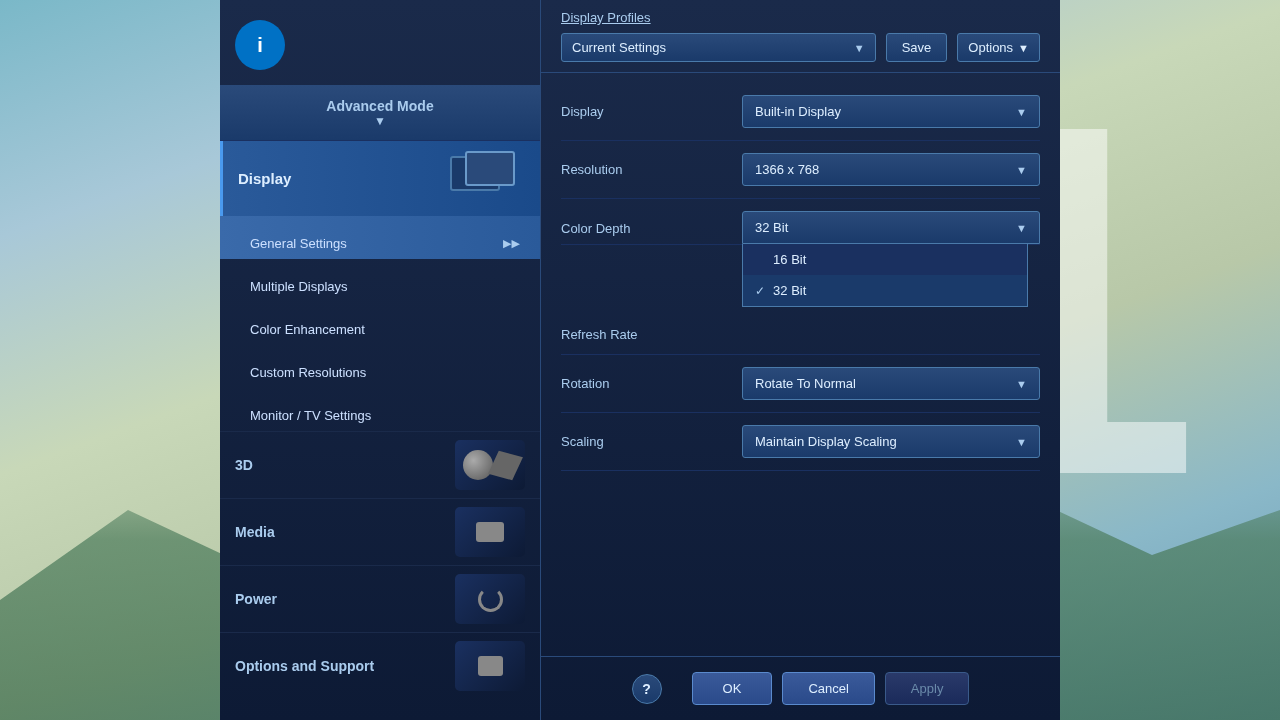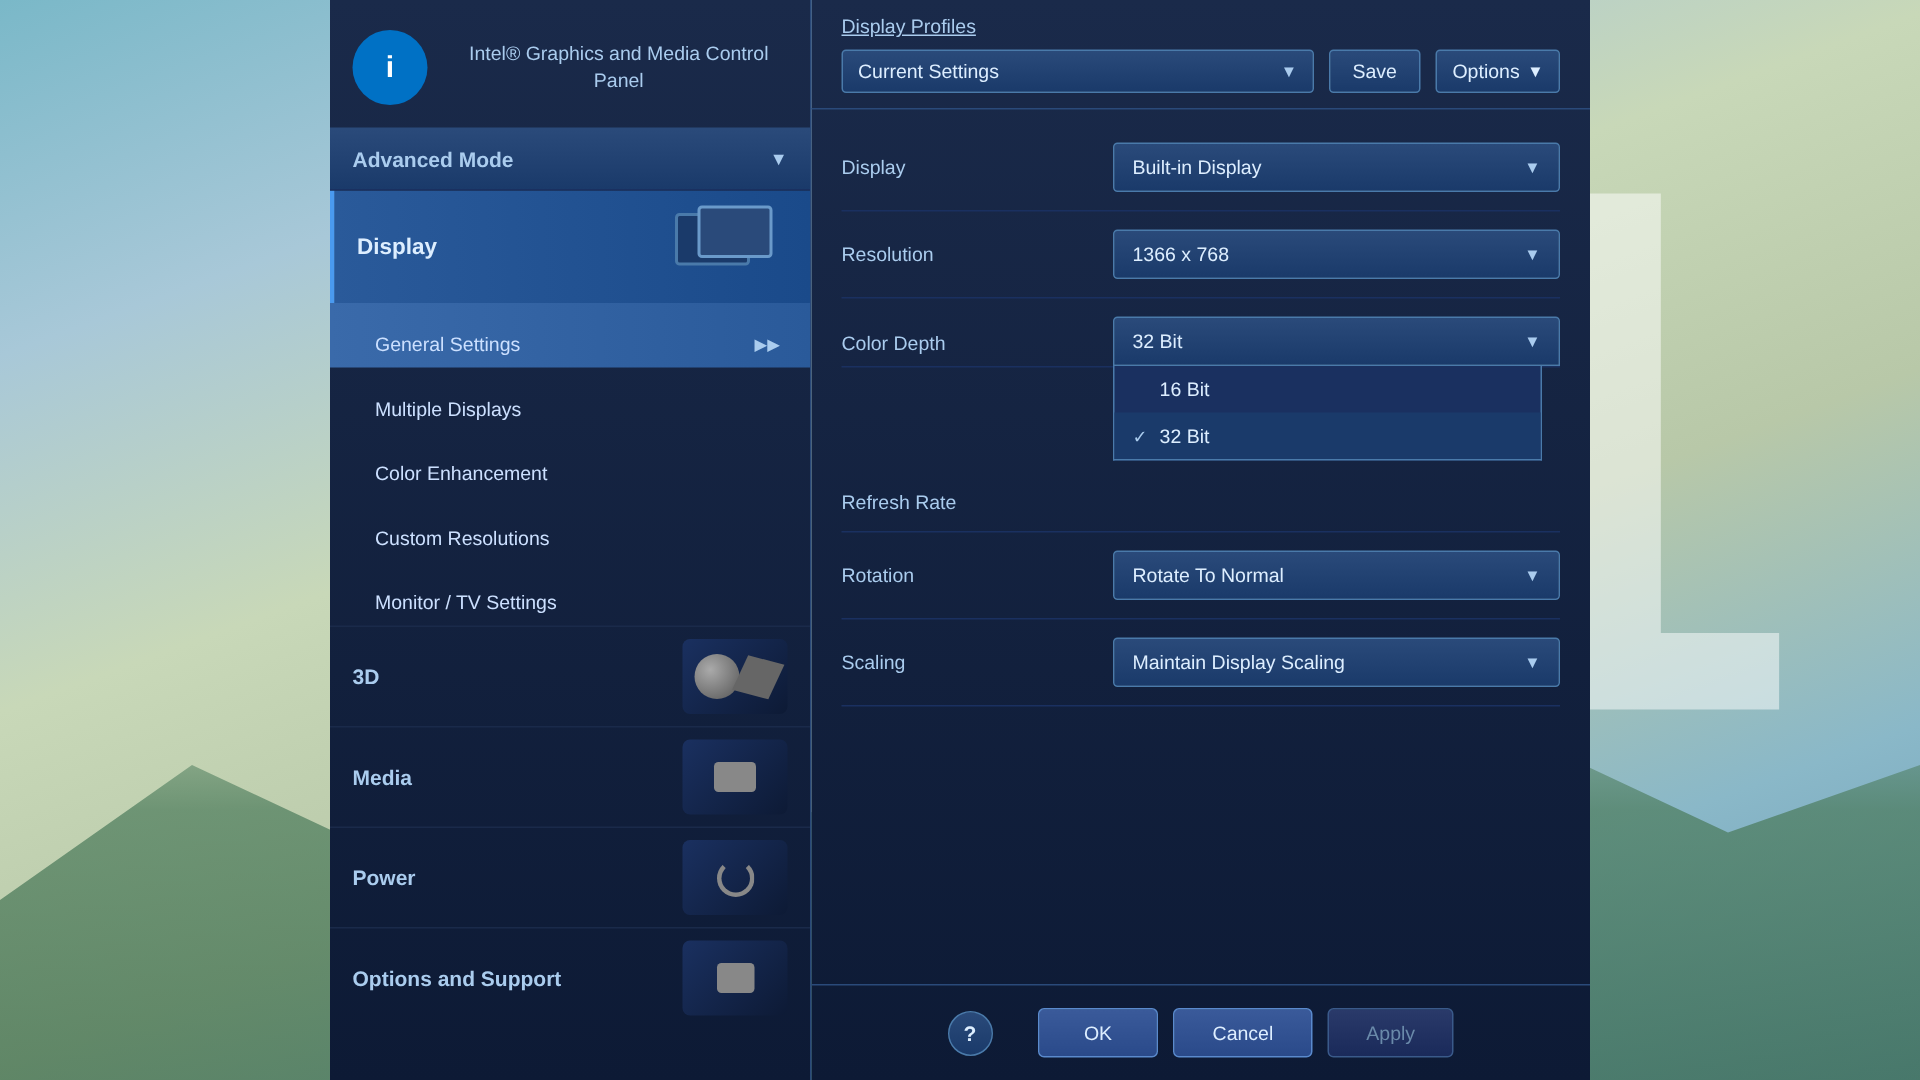--- a/index.html
+++ b/index.html
@@ -80,20 +80,21 @@
     }
 
     .advanced-mode-btn {
       display: flex;
       align-items: center;
       justify-content: space-between;
       padding: 12px 15px;
       background: linear-gradient(180deg, #2a4a7a 0%, #1a3a6a 100%);
       border-bottom: 1px solid #1a3060;
       cursor: pointer;
+      flex-direction: column;
     }
 
     .advanced-mode-text {
       color: #aaccee;
       font-size: 14px;
       font-weight: bold;
     }
 
     .chevron-down {
       color: #aaccee;
@@ -474,21 +475,20 @@
 
 <div class="bg-mountains"></div>
 <div class="bg-number">1</div>
 
 <div class="sidebar">
 
   <div class="sidebar-header">
     <div class="intel-logo">
       <span>i</span>
     </div>
-    <div class="sidebar-title">Intel® Graphics and Media Control Panel</div>
   </div>
 
   <div class="advanced-mode-btn">
     <span class="advanced-mode-text">Advanced Mode</span>
     <span class="chevron-down">▼</span>
   </div>
 
   <div class="nav-section">
 
     <div class="nav-item-main active">

